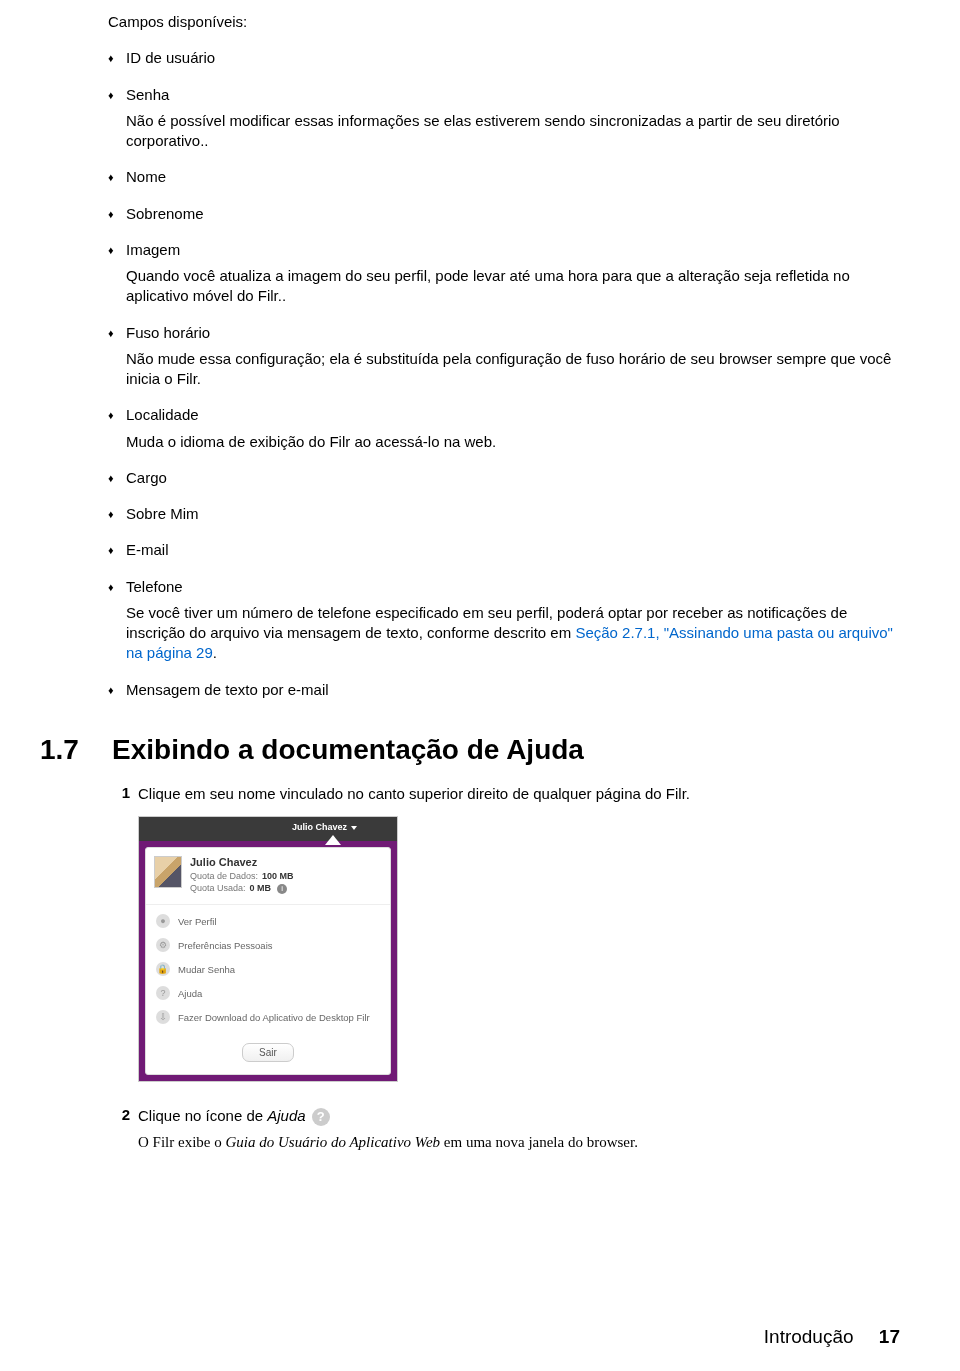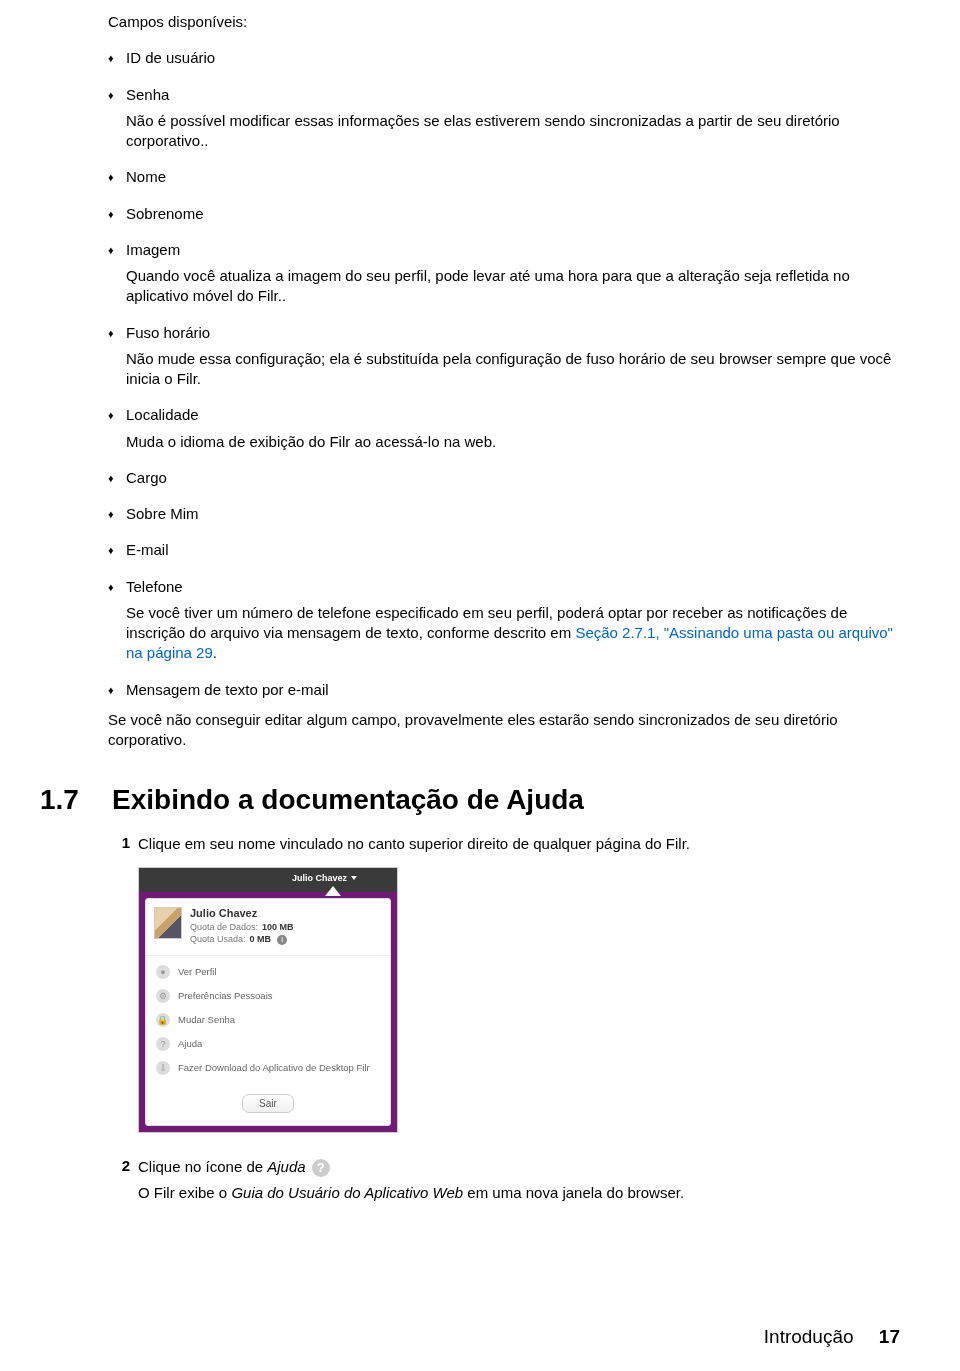--- a/index.html
+++ b/index.html
@@ -246,21 +246,20 @@
       <li>
         <span>Telefone</span>
         <div class="sub">
           <span>Se você tiver um número de telefone especificado em seu perfil, poderá optar por receber as notificações de inscrição do arquivo via mensagem de texto, conforme descrito em </span><span class="link">Seção 2.7.1, "Assinando uma pasta ou arquivo" na página 29</span><span>.</span>
         </div>
       </li>
 
       <li><span>Mensagem de texto por e-mail</span></li>
     </ul>
 
-    <div class="syncnote">Se você não conseguir editar algum campo, provavelmente eles estarão sendo sincronizados de seu diretório corporativo.</div>
   </div>
 
   <div class="h2row">
     <div class="h2num">1.7</div>
     <div class="h2title">Exibindo a documentação de Ajuda</div>
   </div>
 
   <div class="steps">
     <div class="steprow">
       <div class="stepnum">1</div>
@@ -312,21 +311,21 @@
         </div>
       </div>
     </div>
 
     <div class="steprow">
       <div class="stepnum">2</div>
       <div class="stepbody">
         <div>
           <span>Clique no ícone de </span><span class="italic">Ajuda</span><span> </span><span class="help-icon">?</span>
         </div>
-        <div style="margin-top:6px;">
+        <div style="margin-top:6px;font-family:Liberation Serif, serif;">
           <span>O Filr exibe o </span><span class="italic">Guia do Usuário do Aplicativo Web</span><span> em uma nova janela do browser.</span>
         </div>
       </div>
     </div>
   </div>
 
   <div class="footer">
     <span>Introdução</span>
     <span class="pg">17</span>
   </div>

